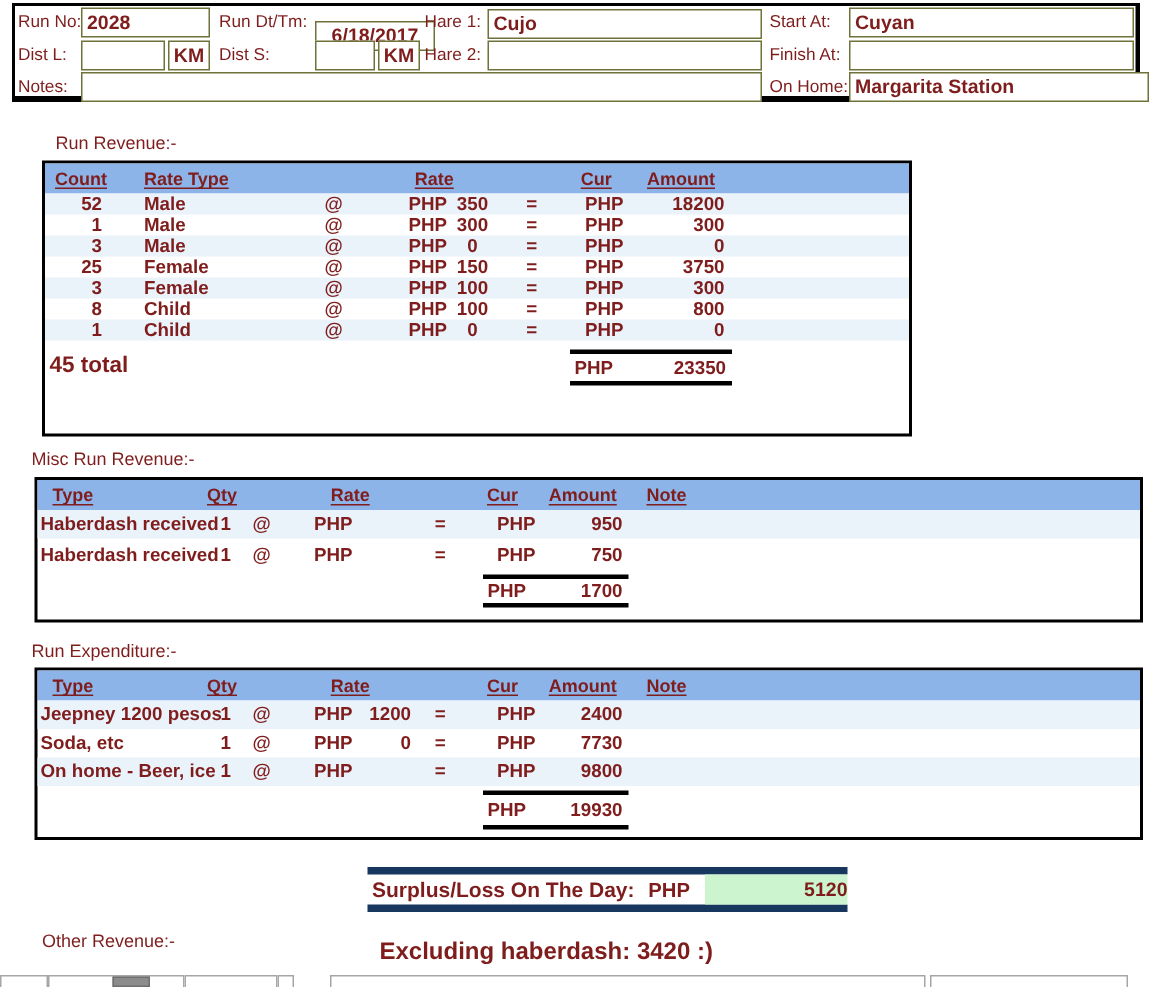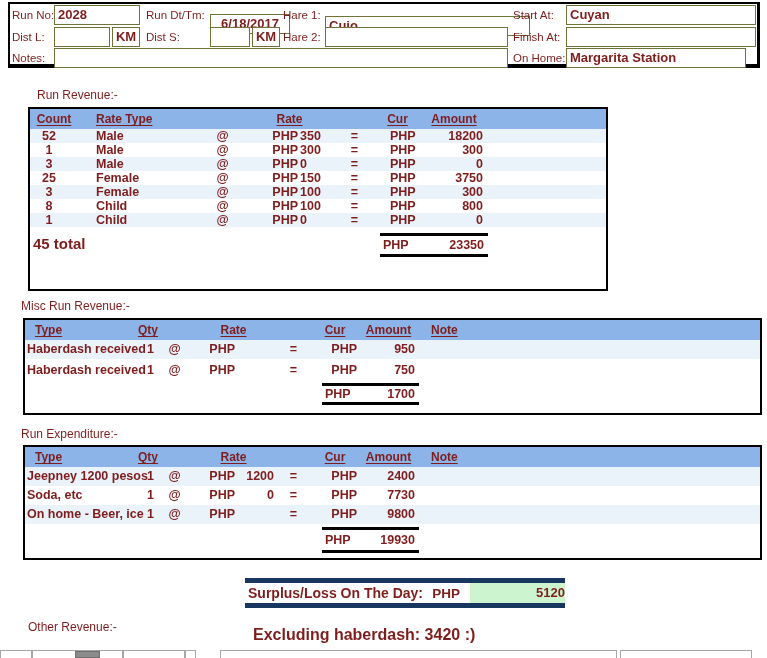--- a/index.html
+++ b/index.html
@@ -32,24 +32,24 @@
   .thead span { font-weight:bold; font-size:12px; text-decoration:underline; text-underline-offset:2px; white-space:nowrap; }
   .row { font-weight:bold; font-size:12.5px; }
   .alt { background:#EAF2FA; }
   .sym { text-align:center; }
   
   .h-count{grid-column:1; text-align:center;}
   .h-rtype{grid-column:2; padding-left:18px;}
   .h-rate-r{grid-column:4 / span 2; text-align:center;}
   .h-cur-r{grid-column:7; text-align:center;}
   .h-amt-r{grid-column:8; text-align:center;}
-  .rc1{ text-align:center; padding-right:10px; }
+  .rc1{ text-align:right; padding-right:10px; }
   .rc2{ padding-left:18px; }
   .rc4{ text-align:right; padding-right:2px; }
-  .rc5{ text-align:left; padding-right:4px; }
+  .rc5{ text-align:center; padding-right:4px; }
   .rc7{ padding-left:15px; }
   .rc8{ text-align:right; padding-right:5px; }
   
   .h-type{grid-column:1; padding-left:10px;}
   .h-qty{grid-column:2; text-align:center;}
   .h-rate-m{grid-column:4 / span 2; text-align:center;}
   .h-cur-m{grid-column:7; text-align:center;}
   .h-amt-m{grid-column:8; text-align:center;}
   .h-note{grid-column:9; padding-left:14px;}
   .mc1{ padding-left:2px; white-space:nowrap; }
@@ -91,39 +91,39 @@
 <body>
 
 <div id="page">
 
   <div class="form">
     <span class="flabel" style="left:2px;top:1px">Run No:</span>
     <div class="fbox" style="left:44px;top:1px;width:86px">2028</div>
     <span class="flabel" style="left:136px;top:1px">Run Dt/Tm:</span>
     <div class="fbox center" style="left:200px;top:10px;width:80px">6/18/2017</div>
     <span class="flabel" style="left:273px;top:1px">Hare 1:</span>
-    <div class="fbox" style="left:315px;top:12px;width:205px">Cujo</div>
+    <div class="fbox" style="left:315px;top:2px;width:183px">Cujo</div>
     <span class="flabel" style="left:503px;top:1px">Start At:</span>
     <div class="fbox" style="left:556px;top:1px;width:190px">Cuyan</div>
 
     <span class="flabel" style="left:2px;top:23px">Dist L:</span>
     <div class="fbox" style="left:44px;top:23px;width:56px"></div>
     <div class="fbox center" style="left:102px;top:23px;width:28px">KM</div>
     <span class="flabel" style="left:136px;top:23px">Dist S:</span>
     <div class="fbox" style="left:200px;top:23px;width:40px"></div>
     <div class="fbox center" style="left:242px;top:23px;width:28px">KM</div>
     <span class="flabel" style="left:273px;top:23px">Hare 2:</span>
     <div class="fbox" style="left:315px;top:23px;width:183px"></div>
     <span class="flabel" style="left:503px;top:23px">Finish At:</span>
     <div class="fbox" style="left:556px;top:23px;width:190px"></div>
 
     <span class="flabel" style="left:2px;top:44px">Notes:</span>
     <div class="fbox" style="left:44px;top:44px;width:454px"></div>
     <span class="flabel" style="left:503px;top:44px">On Home:</span>
-    <div class="fbox" style="left:556px;top:44px;width:180px">Margarita Station</div>
+    <div class="fbox" style="left:556px;top:44px;width:200px">Margarita Station</div>
   </div>
 
   <div class="sec-label" style="left:37px;top:88px">Run Revenue:-</div>
   <div class="tbl" style="left:28px;top:107px;width:580px;height:184px">
     <div class="grid rev-grid thead">
       <span class="h-count">Count</span>
       <span class="h-rtype">Rate Type</span>
       <span class="h-rate-r">Rate</span>
       <span class="h-cur-r">Cur</span>
       <span class="h-amt-r">Amount</span>

